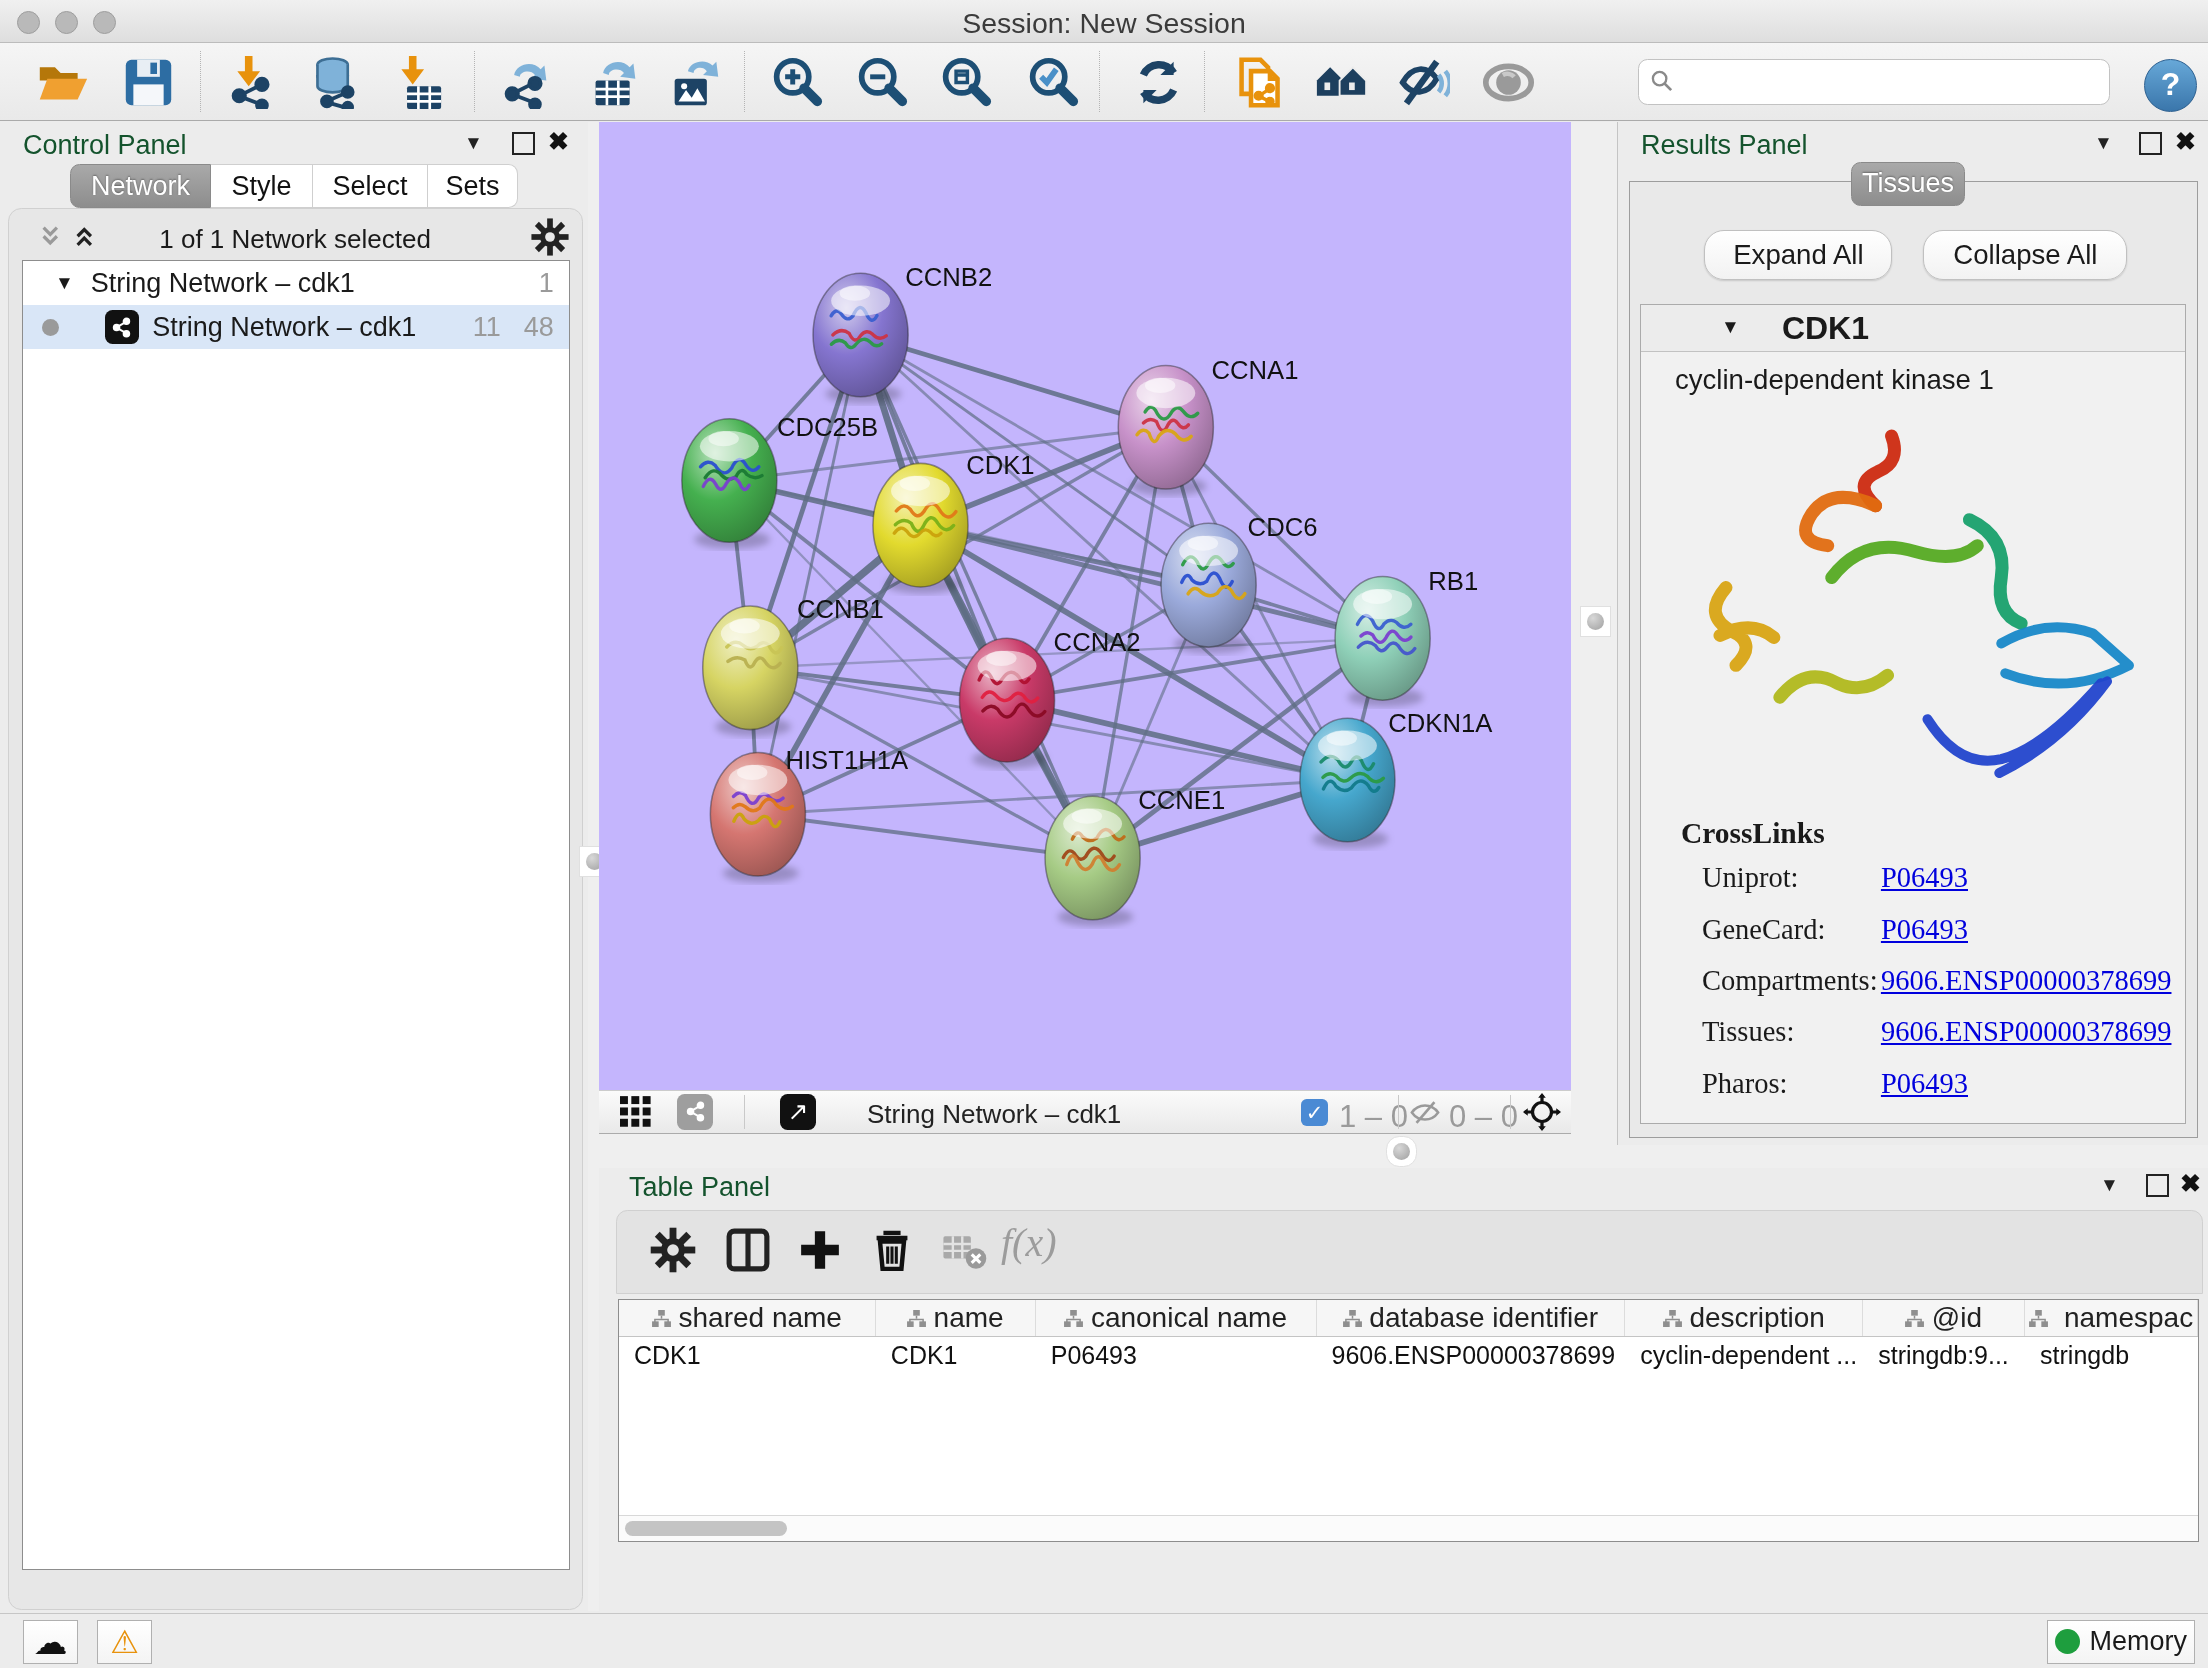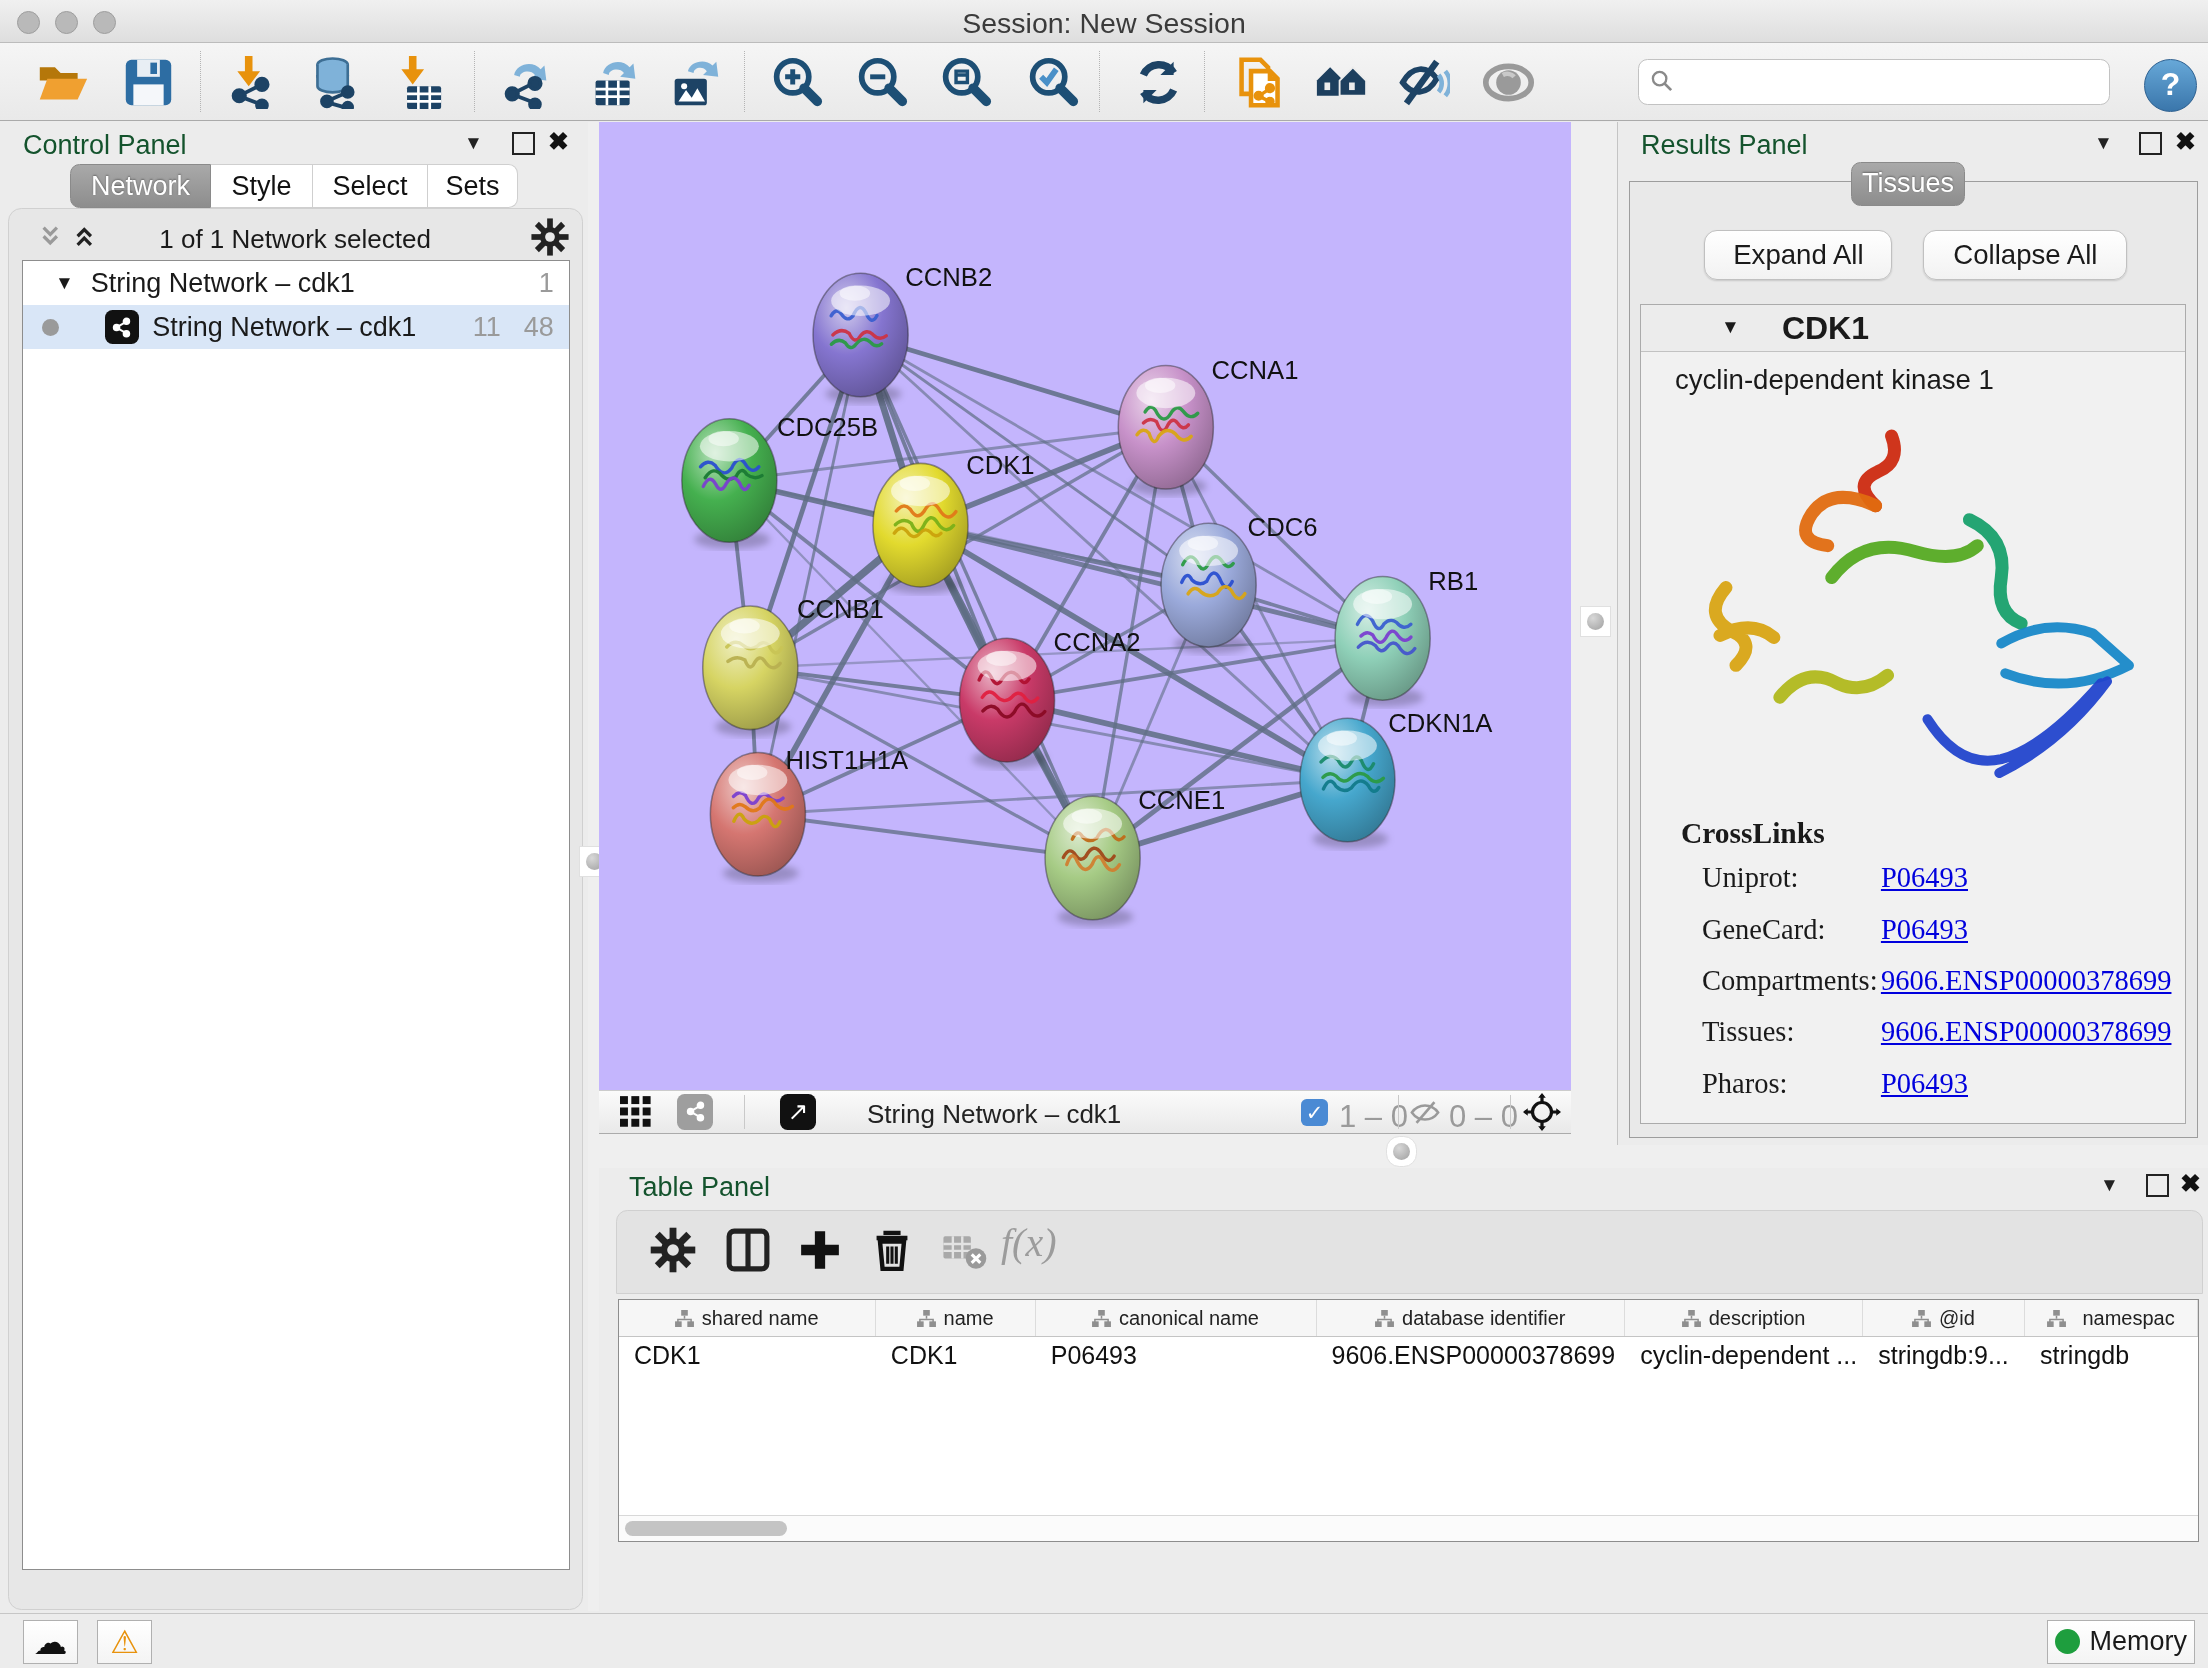--- a/index.html
+++ b/index.html
@@ -69,41 +69,41 @@
   
   #results-panel{left:1617px;top:122px;width:592px;height:1023px;background:#ececec;
     border-left:1px solid #c4c4c4;}
   #string-tab{position:absolute;left:233px;top:40px;width:112px;height:42px;
     background:linear-gradient(#a9a9a9,#8d8d8d);border:1px solid #8a8a8a;border-radius:9.5px;
     color:#fff;font-size:27px;text-align:center;line-height:40px;
     text-shadow:0 -1px 1.9px rgba(0,0,0,.35);z-index:2;}
   #results-outer{position:absolute;left:11.4px;top:59px;width:567px;height:955px;
     background:#e9e9e9;border:1.9px solid #9d9d9d;}
   .rbtn{position:absolute;top:48px;height:48px;background:linear-gradient(#ffffff,#f2f2f2);
-    border:1px solid #c0c0c0;border-radius:13px;font-size:27.6px;display:flex;
+    border:1px solid #c0c0c0;border-radius:20px;font-size:27.6px;display:flex;
     align-items:center;justify-content:center;box-shadow:0 1px 1.9px rgba(0,0,0,.15);}
   #results-inner{position:absolute;left:9.5px;top:122px;width:544px;height:818px;
     background:#f1f1f1;border:1px solid #ababab;}
   #cdk1-header{position:absolute;left:0;top:0;width:100%;height:46px;background:#ececec;
     border-bottom:1px solid #c2c2c2;}
   #cdk1-name{position:absolute;left:141px;top:4.8px;font-size:32px;font-weight:bold;}
   .serif{font-family:"Liberation Serif",serif;}
   .xl-row{position:absolute;font-size:28.5px;}
   .xl-link{color:#0000dd;text-decoration:underline;}
 
   
   #table-panel{left:599px;top:1168px;width:1609px;height:443px;background:#ececec;}
   #table-toolbar{position:absolute;left:17px;top:42px;width:1585px;height:82px;
     background:#e3e3e3;border:1px solid #d0d0d0;border-radius:11.4px 11.4px 0 0;}
   .ttb-icon{position:absolute;top:15px;width:51px;height:51px;}
   #data-table{position:absolute;left:19px;top:131px;width:1581px;height:243px;
     background:#fff;border:1.9px solid #8d8d8d;box-sizing:border-box;}
   #tbl-head{position:absolute;left:0;top:0;height:36px;width:100%;background:#f6f6f6;
     border-bottom:1px solid #c4c4c4;display:flex;}
-  .th{display:flex;align-items:center;justify-content:center;gap:7.6px;font-size:20px;
+  .th{display:flex;align-items:center;justify-content:center;gap:7.6px;font-size:28px;
     color:#222;border-right:1px solid #dcdcdc;box-sizing:border-box;overflow:hidden;}
   #tbl-row{position:absolute;left:0;top:37px;height:36px;width:100%;display:flex;}
   .td{font-size:25px;color:#111;padding-left:15px;display:flex;align-items:center;
     box-sizing:border-box;overflow:hidden;white-space:nowrap;}
   #hscroll{position:absolute;left:0;bottom:0;width:100%;height:25px;background:#fbfbfb;
     border-top:1px solid #d8d8d8;}
   #hthumb{position:absolute;left:5.7px;top:4.8px;width:162px;height:15px;border-radius:7.6px;
     background:#c4c4c4;}
 
   

